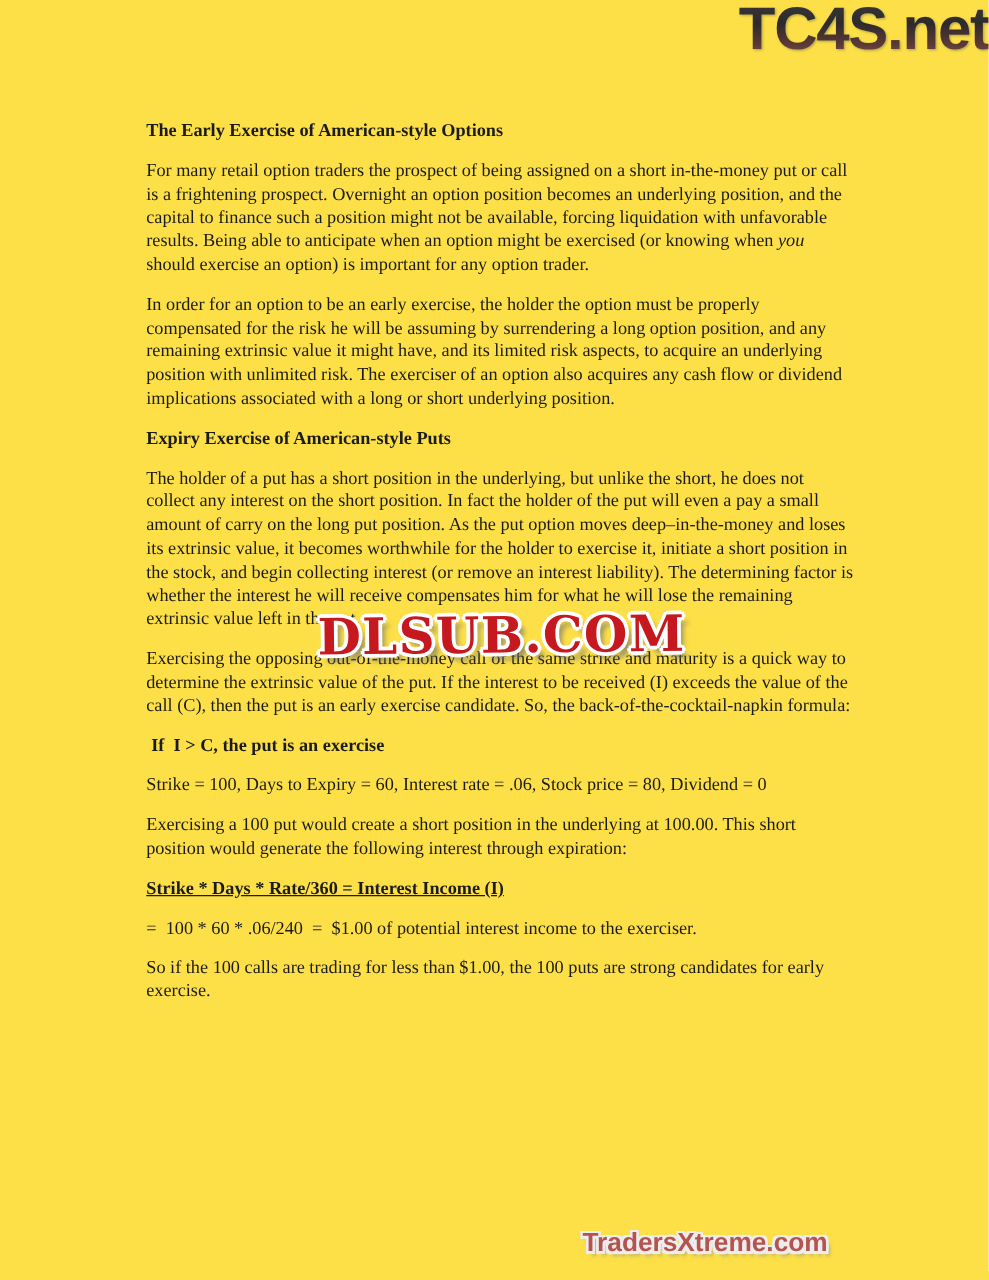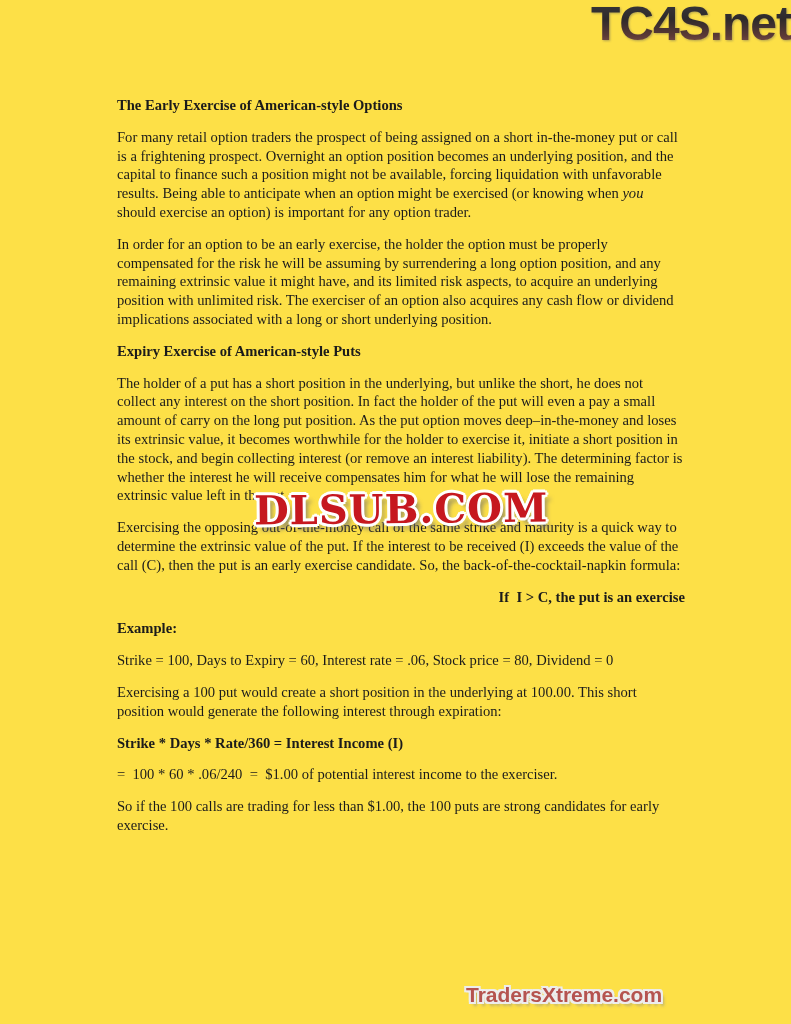--- a/index.html
+++ b/index.html
@@ -23,22 +23,22 @@
     margin-top: 12px;
   }
   .content p, .content h1, .content h2, .content .formula, .content .label {
     margin: 0 0 13px 0;
     font-size: 14.6px;
     line-height: 18.8px;
     font-weight: normal;
   }
   .content h1, .content h2, .content .formula, .content .label { font-weight: bold; }
   .pre { white-space: pre-wrap; }
-  .formula-if { padding-left: 4px; text-align: right; }
-  .mt-lg { margin-top: 24px; }
+  .formula-if { padding-left: 4px; }
+  .mt-lg { margin-top: 24px; text-decoration: underline; }
   .it { font-style: italic; }
 
   
   .tc4s {
     position: absolute;
     left: 591px;
     top: 0px;
     font-family: "Liberation Sans", sans-serif;
     font-weight: bold;
     font-size: 48px;
@@ -104,21 +104,20 @@
     <p>In order for an option to be an early exercise, the holder the option must be properly compensated for the risk he will be assuming by surrendering a long option position, and any remaining extrinsic value it might have, and its limited risk aspects, to acquire an underlying position with unlimited risk. The exerciser of an option also acquires any cash flow or dividend implications associated with a long or short underlying position.</p>
 
     <h2>Expiry Exercise of American-style Puts</h2>
 
     <p>The holder of a put has a short position in the underlying, but unlike the short, he does not collect any interest on the short position. In fact the holder of the put will even a pay a small amount of carry on the long put position. As the put option moves deep–in-the-money and loses its extrinsic value, it becomes worthwhile for the holder to exercise it, initiate a short position in the stock, and begin collecting interest (or remove an interest liability). The determining factor is whether the interest he will receive compensates him for what he will lose the remaining extrinsic value left in the put.</p>
 
     <p>Exercising the opposing out-of-the-money call of the same strike and maturity is a quick way to determine the extrinsic value of the put. If the interest to be received (I) exceeds the value of the call (C), then the put is an early exercise candidate. So, the back-of-the-cocktail-napkin formula:</p>
 
     <div class="formula pre formula-if">If  I &gt; C, the put is an exercise</div>
 
-    <div class="label">Example:</div>
 
     <p>Strike = 100, Days to Expiry = 60, Interest rate = .06, Stock price = 80, Dividend = 0</p>
 
     <p>Exercising a 100 put would create a short position in the underlying at 100.00. This short position would generate the following interest through expiration:</p>
 
     <div class="formula mt-lg">Strike * Days * Rate/360 = Interest Income (I)</div>
 
     <p class="pre">=  100 * 60 * .06/240  =  $1.00 of potential interest income to the exerciser.</p>
 
     <p>So if the 100 calls are trading for less than $1.00, the 100 puts are strong candidates for early exercise.</p>

